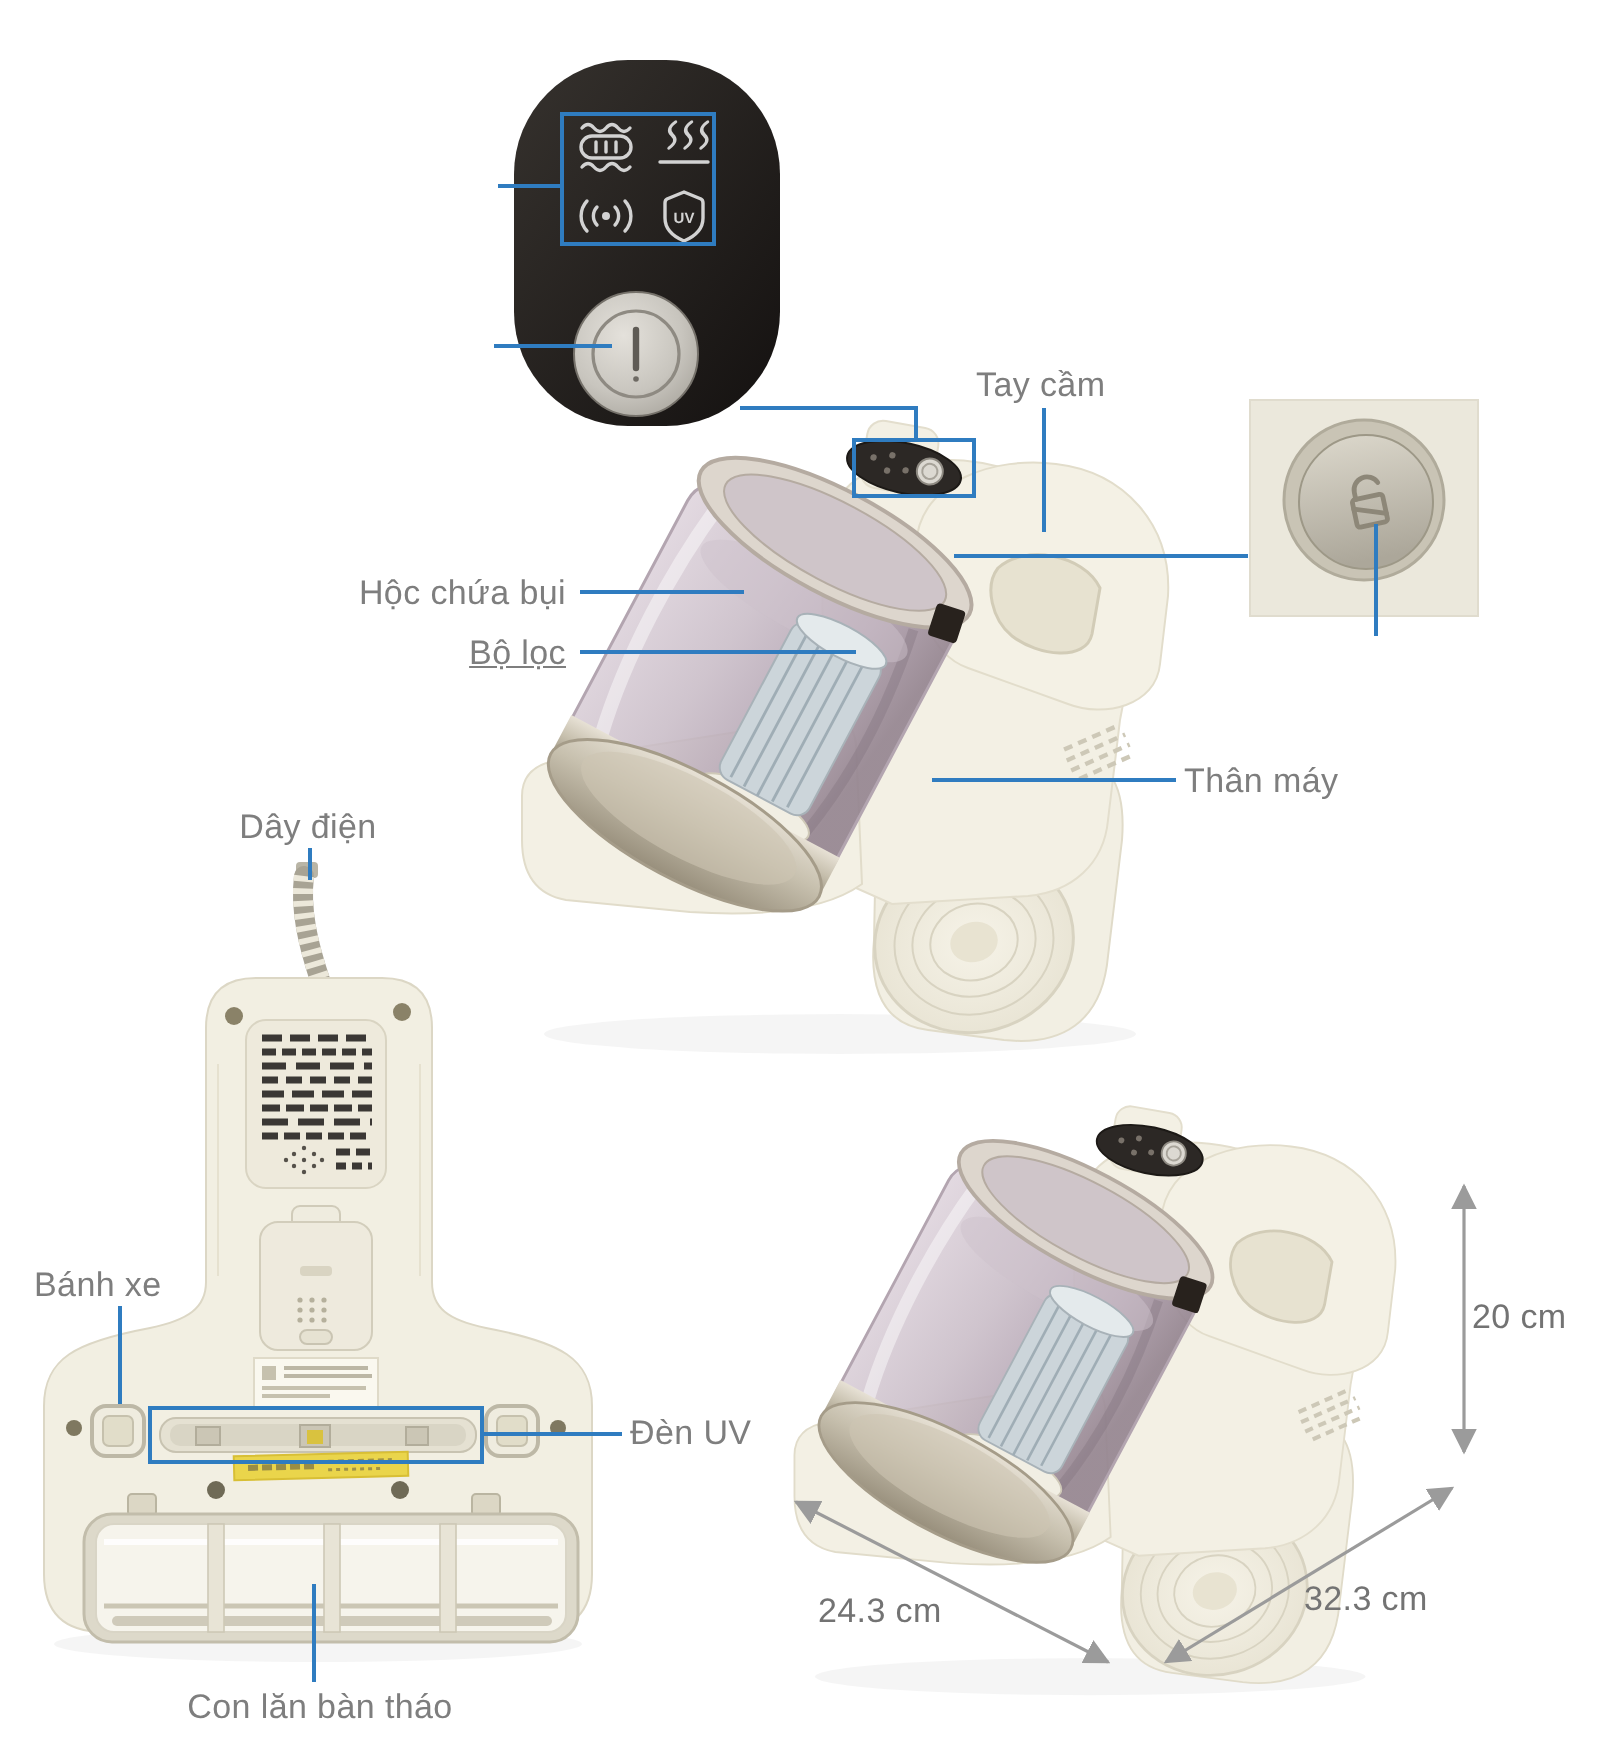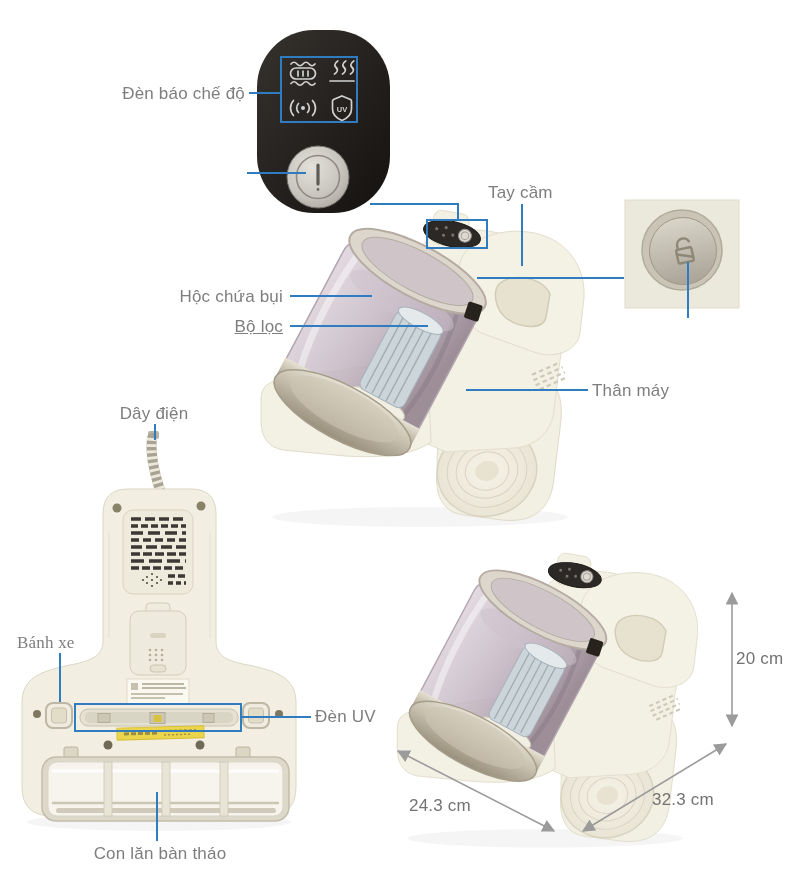--- a/index.html
+++ b/index.html
@@ -302,25 +302,24 @@
     <line x1="157" y1="792" x2="157" y2="841"></line>
   </g>
 
   <g stroke="#9b9b9b" stroke-width="1.6">
     <line x1="732" y1="593" x2="732" y2="726" marker-start="url(#arrowHead)" marker-end="url(#arrowHead)"></line>
     <line x1="398" y1="751" x2="554" y2="831" marker-start="url(#arrowHead)" marker-end="url(#arrowHead)"></line>
     <line x1="583" y1="831" x2="726" y2="744" marker-start="url(#arrowHead)" marker-end="url(#arrowHead)"></line>
   </g>
 </svg>
 
-  <div class="callout r" style="left:60px;top:84px;width:185px;">Đèn báo chế độ</div>
   <div class="callout" style="left:488px;top:183px;">Tay cầm</div>
   <div class="callout r" style="left:100px;top:287px;width:183px;">Hộc chứa bụi</div>
   <div class="callout r" style="left:100px;top:317px;width:183px;text-decoration:underline;">Bộ lọc</div>
   <div class="callout" style="left:592px;top:381px;">Thân máy</div>
   <div class="callout c" style="left:99px;top:404px;width:110px;">Dây điện</div>
-  <div class="callout" style="left:17px;top:633px;font-family:Liberation Serif, serif;">Bánh xe</div>
+  <div class="callout" style="left:17px;top:633px;">Bánh xe</div>
   <div class="callout" style="left:315px;top:707px;">Đèn UV</div>
   <div class="callout c" style="left:60px;top:844px;width:200px;">Con lăn bàn tháo</div>
   <div class="callout dim" style="left:736px;top:649px;">20 cm</div>
   <div class="callout dim" style="left:409px;top:796px;">24.3 cm</div>
   <div class="callout dim" style="left:652px;top:790px;">32.3 cm</div>
 </div>
 
 </body></html>

